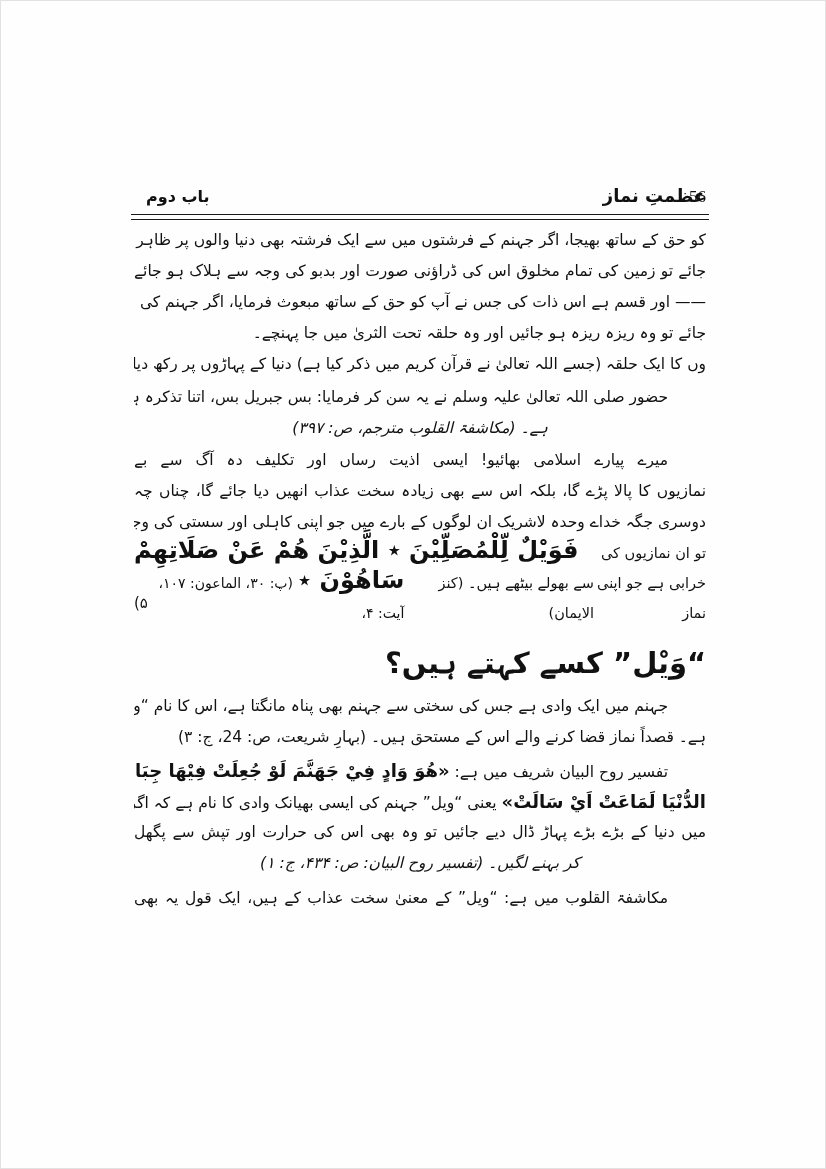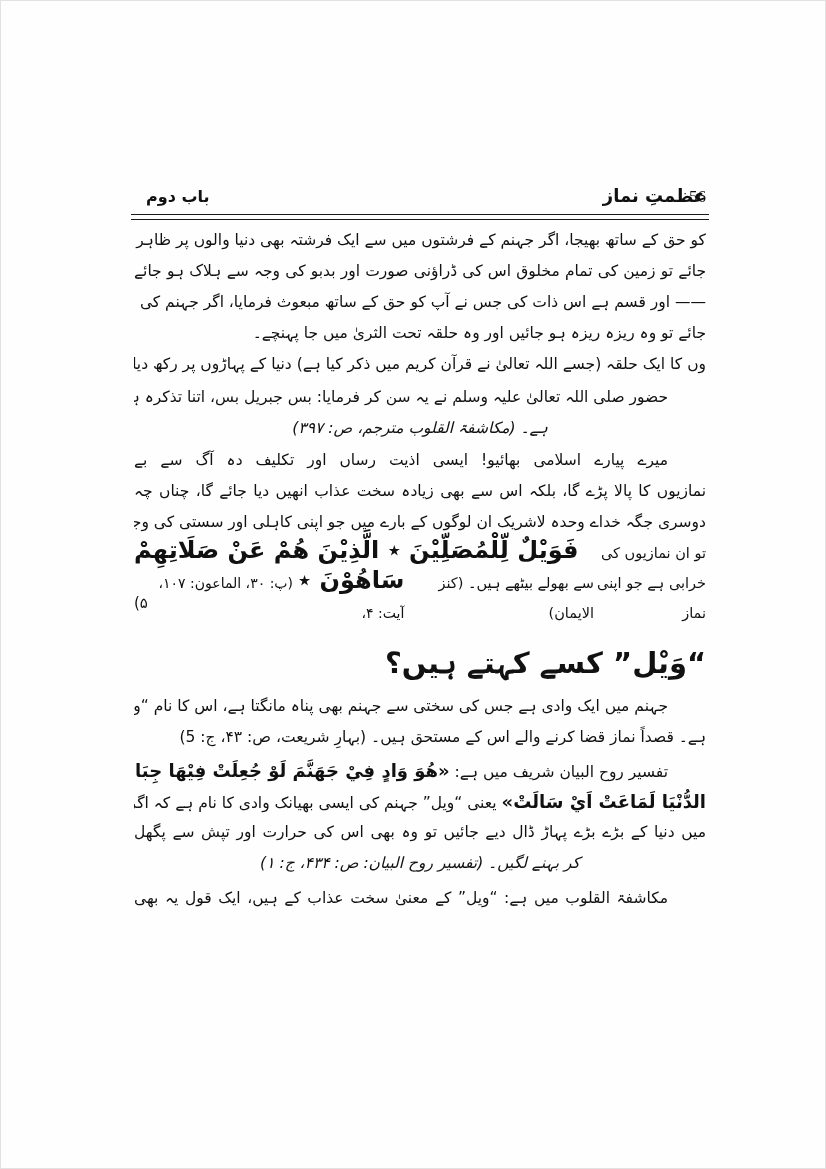--- a/index.html
+++ b/index.html
@@ -86,21 +86,21 @@
           <span class="cite-plain">(پ: ۳۰، الماعون: ۱۰۷، آیت: ۴،</span>
         </span>
       </div>
       <div class="vtail">۵)</div>
     </div>
 
     <div class="sec-heading">“وَیْل” کسے کہتے ہیں؟</div>
 
     <div class="para" style="top:690px">
       <div class="line fill indent">جہنم میں ایک وادی ہے جس کی سختی سے جہنم بھی پناہ مانگتا ہے، اس کا نام “ویل”</div>
-      <div class="line right">ہے۔ قصداً نماز قضا کرنے والے اس کے مستحق ہیں۔ (بہارِ شریعت، ص: ۴۳، ج: 5)</div>
+      <div class="line right">ہے۔ قصداً نماز قضا کرنے والے اس کے مستحق ہیں۔ (بہارِ شریعت، ص: 24، ج: ۳)</div>
     </div>
 
     <div class="para" style="top:754px">
       <div class="line fill indent">
         <span>تفسیر روح البیان شریف میں ہے: </span>
         <span class="arabic">«هُوَ وَادٍ فِيْ جَهَنَّمَ لَوْ جُعِلَتْ فِيْهَا جِبَالُ</span>
       </div>
       <div class="line fill">
         <span class="arabic">الدُّنْيَا لَمَاعَتْ اَيْ سَالَتْ»</span>
         <span> یعنی “ویل” جہنم کی ایسی بھیانک وادی کا نام ہے کہ اگر اس</span>

